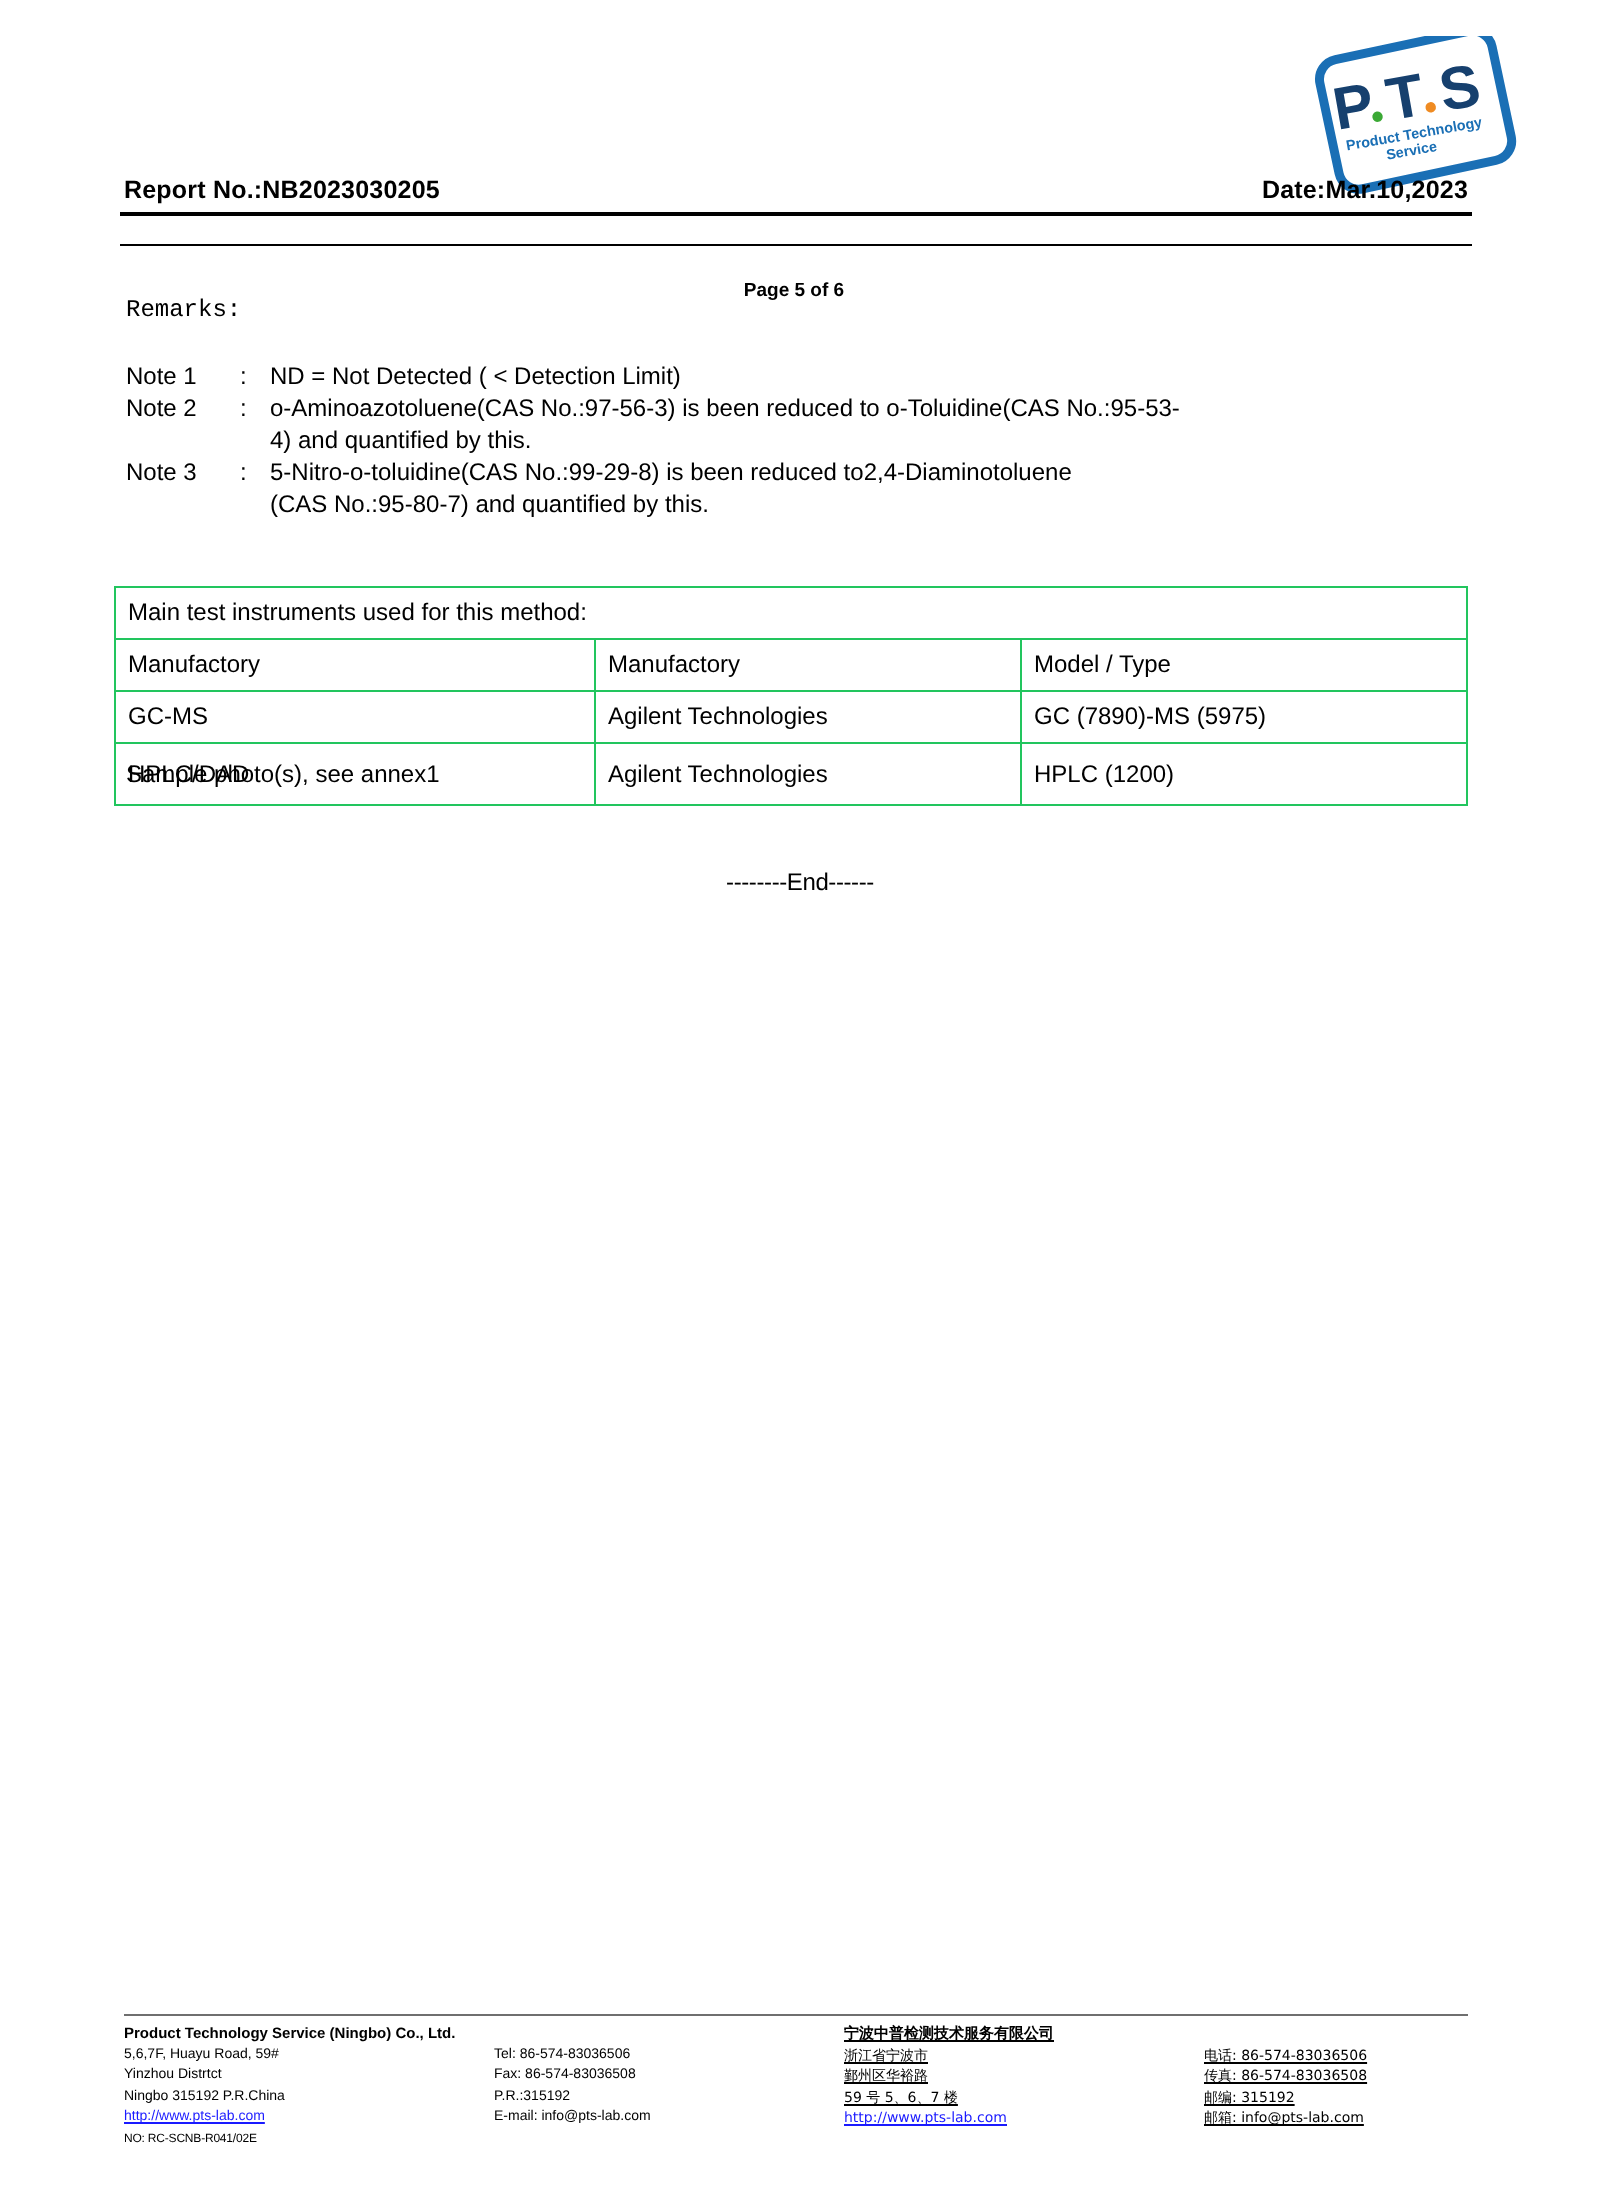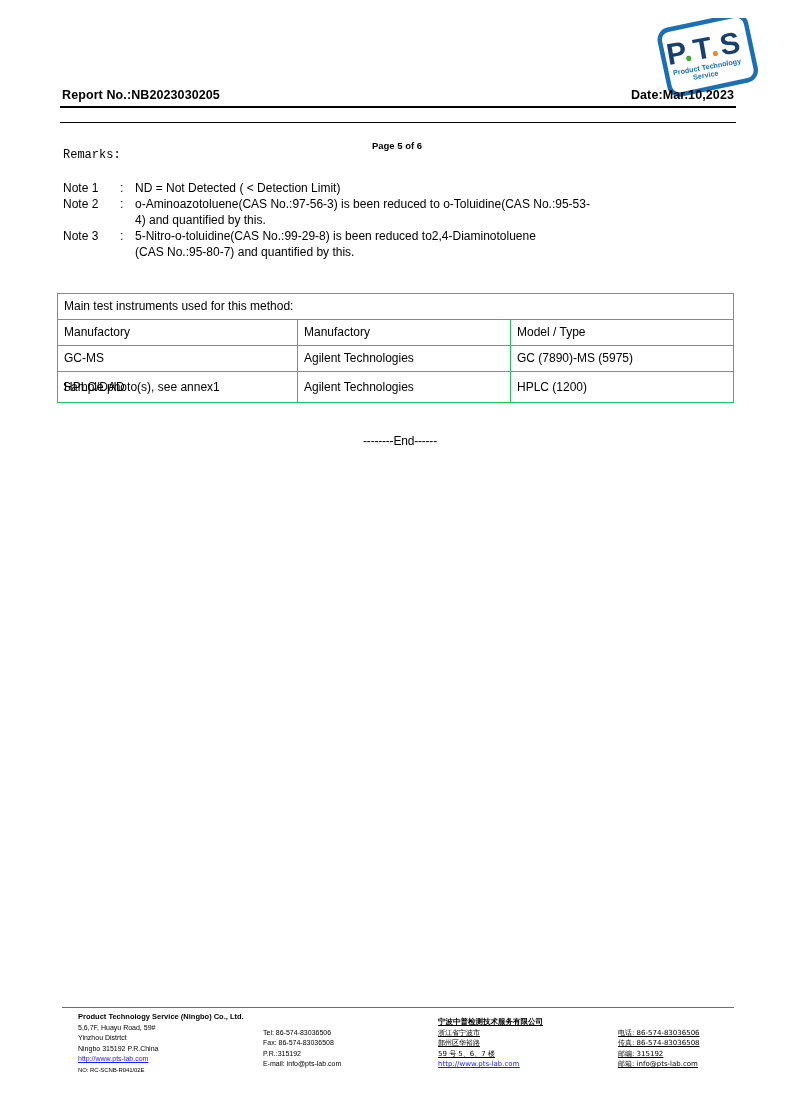--- a/index.html
+++ b/index.html
@@ -144,22 +144,21 @@
     position: absolute;
     left: 62px;
     top: 1012px;
     width: 672px;
     font-size: 7px;
     line-height: 10.5px;
     color: #000000;
   }
   .footer-cols {
     display: flex;
-    align-items: center;
-    margin-left: 16px;
+    align-items: flex-start;
   }
   .fcol-en   { width: 185px; flex: 0 0 185px; }
   .fcol-tel  { width: 175px; flex: 0 0 175px; }
   .fcol-cn   { width: 180px; flex: 0 0 180px; }
   .fcol-cntel{ width: 132px; flex: 0 0 132px; }
   .f-bold { font-weight: bold; font-size: 7.5px; }
   .f-link { color: #1a1aff; text-decoration: underline; }
   .f-doc  { font-size: 6px; letter-spacing: -0.1px; }
   .cn { font-family: "DejaVu Sans", sans-serif; text-decoration: underline; }
 </style>

